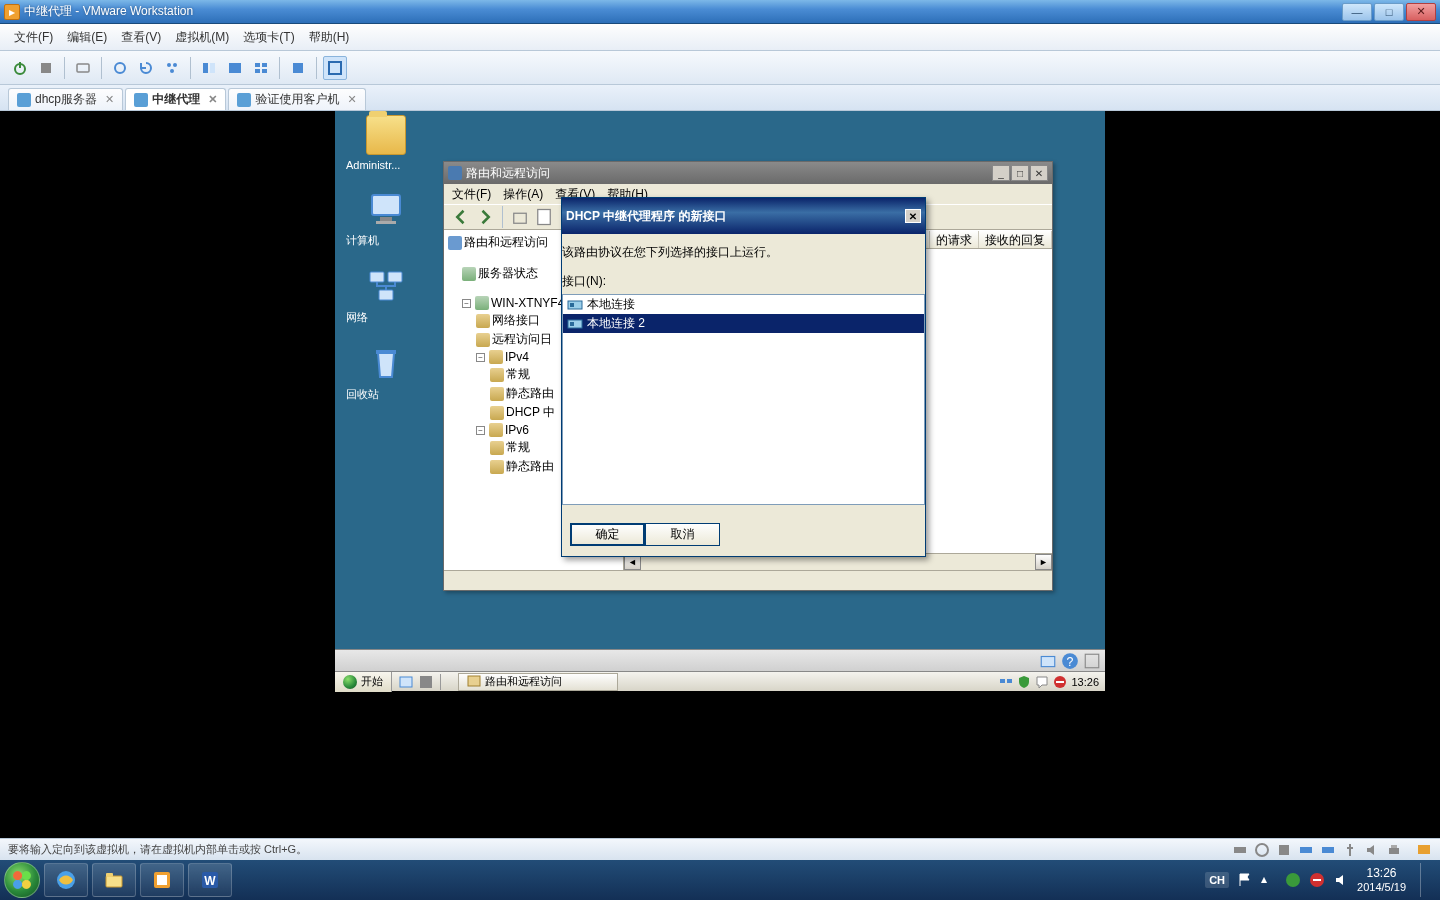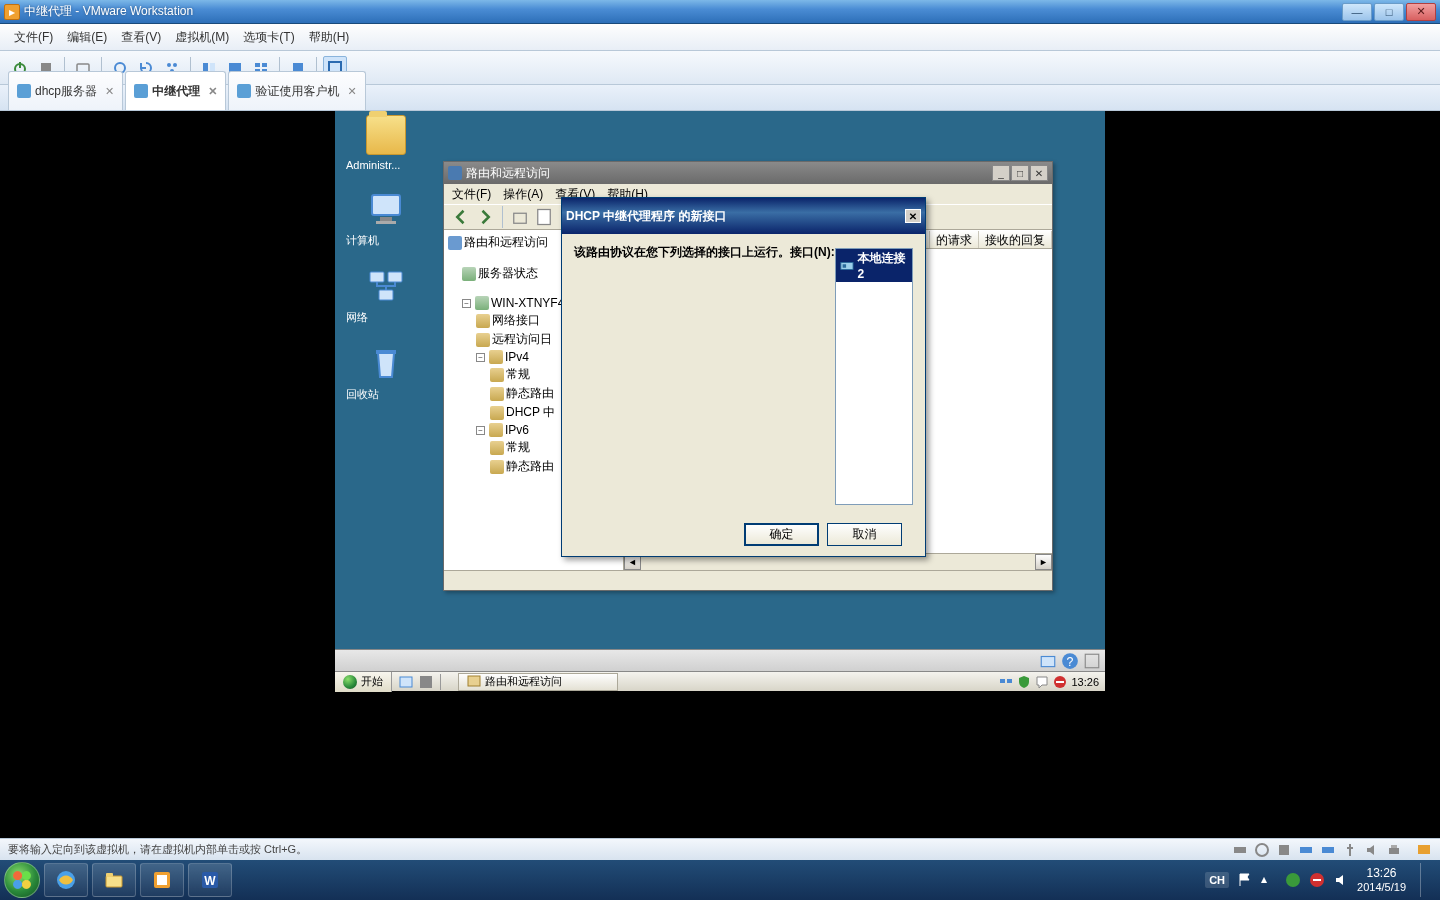--- a/index.html
+++ b/index.html
@@ -18,21 +18,21 @@
 .win7-menubar span { cursor:default; }
 
 .win7-toolbar { height:34px; background:linear-gradient(#f6f9fd,#dfe9f4); border-bottom:1px solid #b8c8d8; display:flex; align-items:center; padding:0 8px; gap:2px; }
 .tool-sep { width:1px; height:22px; background:#b0c0d0; margin:0 4px; }
 .tool-btn { width:24px; height:24px; display:flex; align-items:center; justify-content:center; border:1px solid transparent; border-radius:2px; cursor:default; }
 .tool-btn.active { background:#cfe4fa; border-color:#8ab4dc; }
 .tool-btn svg { width:16px; height:16px; }
 .tool-btn.power svg circle { stroke:#3a8a3a; } .tool-btn.power svg line { stroke:#3a8a3a; }
 
 .vm-tabs { height:26px; background:linear-gradient(#eaf1fa,#d6e3f2); border-bottom:1px solid #b8c8d8; display:flex; align-items:flex-end; padding:0 8px; gap:2px; }
-.vm-tab { height:39px; padding:0 8px; display:flex; align-items:center; gap:4px; font-size:12px; color:#333; border:1px solid #b8c8d8; border-bottom:none; background:linear-gradient(#fdfdfe,#eef3fa); border-radius:3px 3px 0 0; cursor:default; }
+.vm-tab { height:22px; padding:0 8px; display:flex; align-items:center; gap:4px; font-size:12px; color:#333; border:1px solid #b8c8d8; border-bottom:none; background:linear-gradient(#fdfdfe,#eef3fa); border-radius:3px 3px 0 0; cursor:default; }
 .vm-tab.active { background:#fff; font-weight:bold; }
 .vm-tab .tab-icon { width:14px; height:14px; background:#5a9fd6; border-radius:2px; }
 .vm-tab .tab-close { color:#888; font-size:11px; margin-left:4px; }
 
 .vm-viewport { flex:1; background:#000; display:flex; align-items:flex-start; justify-content:center; padding-top:0; position:relative; }
 
 .host-statusbar { height:22px; background:linear-gradient(#f3f7fc,#d8e3ef); border-top:1px solid #b8c8d8; display:flex; align-items:center; font-size:11px; color:#444; padding:0 8px; }
 .host-statusbar .spacer { flex:1; }
 .host-status-icons { display:flex; gap:6px; align-items:center; }
 .host-status-icons span { width:16px; height:16px; display:inline-flex; align-items:center; justify-content:center; }
@@ -84,26 +84,26 @@
 .mmc-hscroll{position:absolute;left:0;right:0;bottom:0;height:17px;background:#ece9d8;border-top:1px solid #aca899;display:flex;}
 .mmc-hscroll .sb-btn{width:17px;height:16px;background:linear-gradient(#fefefe,#d4d0c8);border:1px solid #888;font-size:9px;display:flex;align-items:center;justify-content:center;}
 .mmc-hscroll .sb-track{flex:1;background:#ece9d8;}
 .mmc-status{height:20px;background:#ece9d8;border-top:1px solid #aca899;}
 
 
 .dlg { position:absolute; left:226px; top:86px; width:365px; height:360px; background:#ece9d8; border:1px solid #003c74; box-shadow:3px 3px 6px rgba(0,0,0,.4); display:flex; flex-direction:column; z-index:10;}
 .dlg-title { height:36px; background:linear-gradient(#0a246a,#3a6ea5 40%,#0a246a); color:#fff; font-size:12px; font-weight:bold; display:flex; align-items:center; padding:0 4px;}
 .dlg-title .dt-text{flex:1;}
 .dlg-title .dt-close{width:16px;height:14px;background:#d4d0c8;border:1px solid #fff;color:#000;font-size:10px;display:flex;align-items:center;justify-content:center;cursor:default;}
-.dlg-body{flex:1;padding:10px 12px;display:flex;flex-direction:row;font-size:12px;color:#000;font-weight:bold;}
+.dlg-body{flex:1;padding:10px 0;display:flex;flex-direction:column;font-size:12px;color:#000;}
 .dlg-list{flex:1;border:1px solid #7f9db9;background:#fff;margin-top:4px;overflow:auto;}
 .dlg-list-item{padding:1px 4px;display:flex;align-items:center;gap:4px;cursor:default;}
 .dlg-list-item.selected{background:#0a246a;color:#fff;}
 .dlg-list-item .li-ico{width:16px;height:14px;}
-.dlg-btns{padding:8px 23px 10px;display:flex;justify-content:flex-end;gap:8px;}
+.dlg-btns{padding:8px 8px 10px;display:flex;}
 .dlg-btn{min-width:75px;height:23px;background:linear-gradient(#fefefe,#ece9d8);border:1px solid #003c74;font-size:12px;cursor:default;}
 .dlg-btn.default{border:2px solid #003c74;}
 
 
 .guest-quick{position:absolute;left:0;right:0;bottom:20px;height:22px;background:linear-gradient(#e8e8e8,#d0d0d0);border-top:1px solid #888;display:flex;align-items:center;justify-content:flex-end;padding:0 4px;gap:4px;}
 .guest-quick .qicon{width:18px;height:18px;display:inline-flex;align-items:center;justify-content:center;}
 .guest-taskbar{position:absolute;left:0;right:0;bottom:0;height:20px;background:linear-gradient(#f4f3ee,#d8d5c8);border-top:1px solid #888;display:flex;align-items:center;font-size:11px;}
 .guest-start{height:20px;padding:0 8px;display:flex;align-items:center;gap:4px;background:linear-gradient(#f8f6ee,#e0dcc8);border-right:1px solid #999;cursor:default;}
 .guest-start .orb{width:14px;height:14px;border-radius:50%;background:radial-gradient(circle at 35% 30%,#8adf6a,#2a8a3a 60%,#105020);}
 .guest-ql{display:flex;gap:4px;padding:0 6px;border-right:1px solid #999;}
@@ -392,20 +392,27 @@
 
       <div class="dlg">
         <div class="dlg-title">
           <span class="dt-text">DHCP 中继代理程序 的新接口</span>
           <span class="dt-close">✕</span>
         </div>
         <div class="dlg-body">
           <div style="margin-bottom:12px;">该路由协议在您下列选择的接口上运行。</div>
           <div>接口(N):</div>
           <div class="dlg-list">
+            <div class="dlg-list-item">
+              <svg class="li-ico" viewBox="0 0 16 14">
+                  <rect x="1" y="3" width="14" height="8" fill="#9ccfea" stroke="#2a6a9a"></rect>
+                  <rect x="3" y="5" width="4" height="4" fill="#2a6a9a"></rect>
+                </svg>
+              <span>本地连接</span>
+            </div>
             <div class="dlg-list-item selected">
               <svg class="li-ico" viewBox="0 0 16 14">
                   <rect x="1" y="3" width="14" height="8" fill="#9ccfea" stroke="#2a6a9a"></rect>
                   <rect x="3" y="5" width="4" height="4" fill="#2a6a9a"></rect>
                 </svg>
               <span>本地连接 2</span>
             </div>
           </div>
         </div>
         <div class="dlg-btns">

